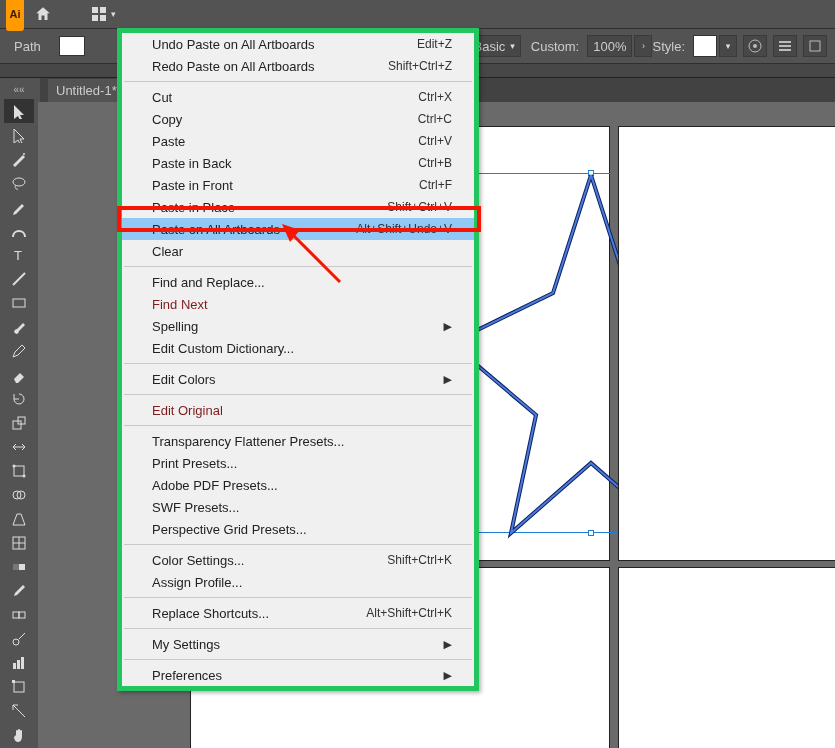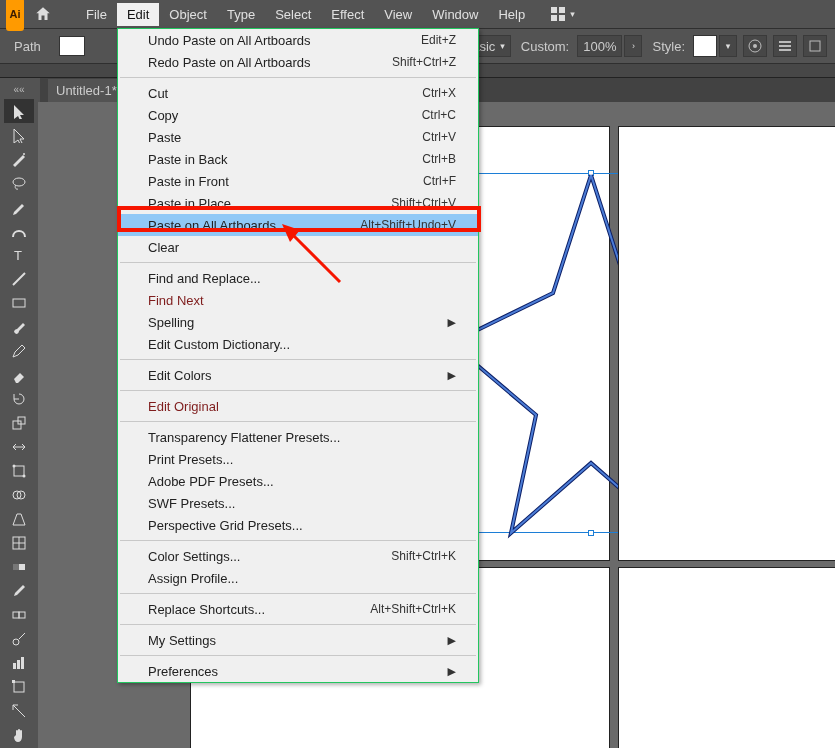--- a/index.html
+++ b/index.html
@@ -49,21 +49,21 @@
 
 .bbox { position:absolute; border:1px solid #1c7ed6; }
 .handle { position:absolute; width:6px; height:6px; background:#fff; border:1px solid #1c7ed6; }
 
 
 .star { position:absolute; }
 .star polyline { fill:none; stroke:#0b1e66; stroke-width:4; }
 .star-inner polyline { stroke:#4c7dd6; stroke-width:2; }
 
 
-.edit-menu { position:absolute; left:117px; top:28px; width:362px; background:#f0f0f0; border:1px solid #22c55e; color:#222; z-index:100; box-shadow:2px 2px 4px rgba(0,0,0,.3); }
+.edit-menu { position:absolute; left:117px; top:28px; width:362px; background:#f0f0f0; border:5px solid #22c55e; color:#222; z-index:100; box-shadow:2px 2px 4px rgba(0,0,0,.3); }
 .edit-menu .row { display:flex; align-items:center; height:22px; padding: 0 22px 0 30px; cursor:default; }
 .edit-menu .row .label { flex:1; }
 .edit-menu .row .shortcut { color:#333; font-size:12px; }
 .edit-menu .row .sub { color:#333; font-size:11px; }
 .edit-menu .row.disabled { color:#7f1d1d; }
 .edit-menu .sep { height:1px; background:#c8c8c8; margin:4px 2px; }
 .edit-menu .row.hl { background:#90c8f6; }
 
 
 .red-rect { position:absolute; border:4px solid #f61500; z-index:200; pointer-events:none; }
@@ -71,31 +71,20 @@
 
 </style>
 </head>
 <body>
 
 <div class="menubar">
   <div class="app-logo">Ai</div>
   <svg class="home-icon" viewBox="0 0 24 24">
       <path fill="#ddd" d="M12 3l9 8h-3v9h-4v-6h-4v6H6v-9H3z"></path>
     </svg>
-  <div id="menu-slot" style="display:flex;">
-      <div class="menu-item">File</div>
-      <div class="menu-item active">Edit</div>
-      <div class="menu-item">Object</div>
-      <div class="menu-item">Type</div>
-      <div class="menu-item">Select</div>
-      <div class="menu-item">Effect</div>
-      <div class="menu-item">View</div>
-      <div class="menu-item">Window</div>
-      <div class="menu-item">Help</div>
-    </div>
   <svg class="grid-icon" viewBox="0 0 14 14">
       <rect x="0" y="0" width="6" height="6" fill="#ddd"></rect>
       <rect x="8" y="0" width="6" height="6" fill="#ddd"></rect>
       <rect x="0" y="8" width="6" height="6" fill="#ddd"></rect>
       <rect x="8" y="8" width="6" height="6" fill="#ddd"></rect>
     </svg>
   <span class="caret" style="color:#ddd;font-size:9px;">▾</span>
 </div>
 
 <div class="controlbar">
@@ -104,21 +93,21 @@
   <div class="control-spacer"></div>
   <div class="dropdown">
       <span>Basic</span>
       <span class="dd-caret">▾</span>
     </div>
   <span class="label" style="margin-left:10px">Custom:</span>
   <div class="dropdown">
       <span>100%</span>
     </div>
   <div class="arrow-btn">›</div>
-  <span class="label" style="margin-left:10px">Style:</span>
+  <span class="label" style="margin-left:0">Style:</span>
   <div class="dropdown" style="width:24px;background:#fff;border:1px solid #333;"></div>
   <div class="arrow-btn">▾</div>
   <div class="icon-btn">
       <svg width="14" height="14" viewBox="0 0 14 14">
         <circle cx="7" cy="7" r="6" fill="none" stroke="#bbb"></circle>
         <circle cx="7" cy="7" r="2" fill="#bbb"></circle>
       </svg>
     </div>
   <div class="icon-btn">
       <svg width="14" height="14" viewBox="0 0 14 14">

